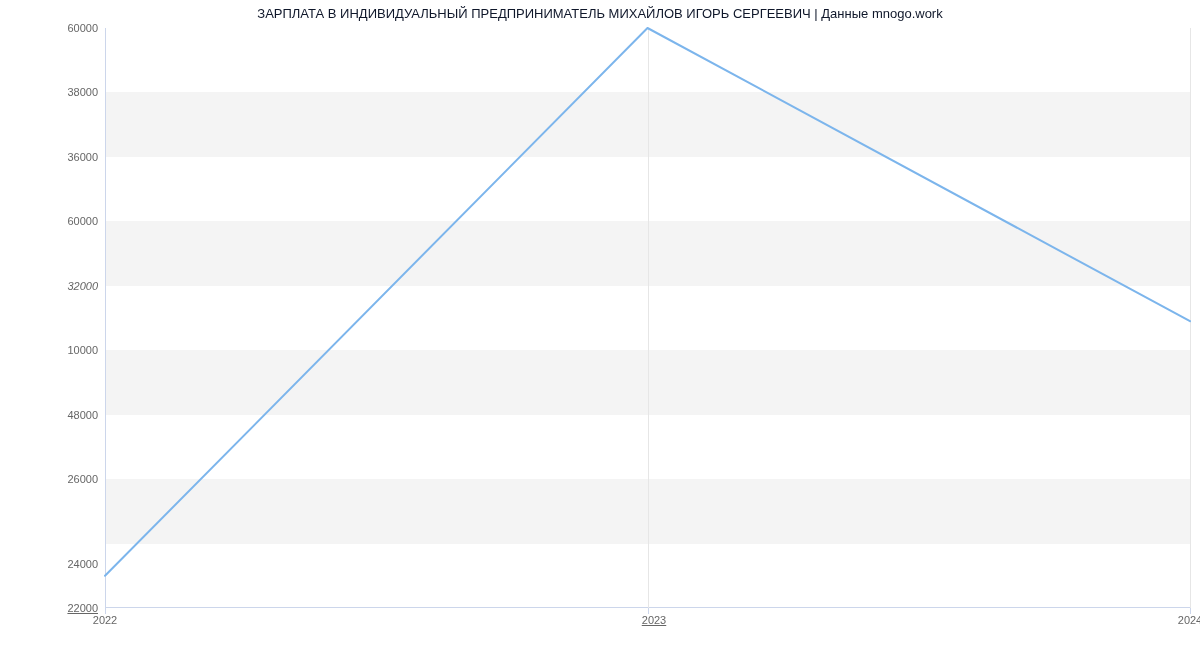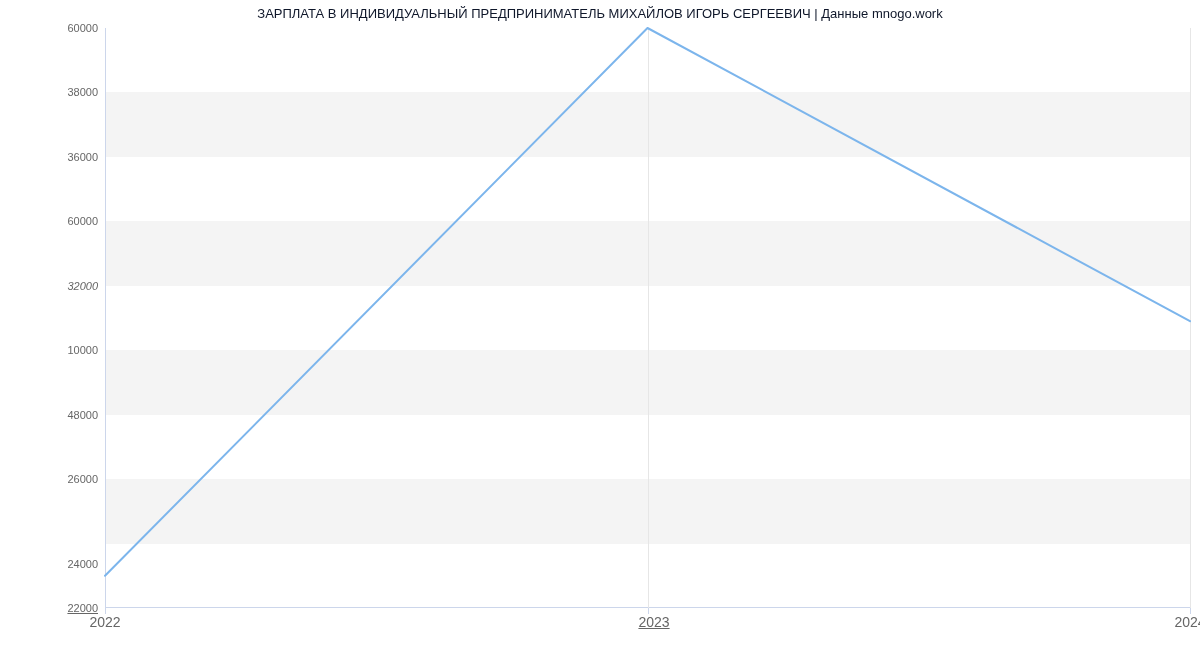--- a/index.html
+++ b/index.html
@@ -67,21 +67,21 @@
     right: 1102px;
     font-size: 11px;
     color: #666666;
     text-align: right;
     transform: translateY(-50%);
     width: 90px;
   }
   .x-tick-label {
     position: absolute;
     top: 614px;
-    font-size: 14px;
+    font-size: 11px;
     color: #666666;
     transform: translateX(-50%);
   }
   .x-tickmark {
     position: absolute;
     top: 608px;
     width: 1px;
     height: 6px;
     background: #ccd6eb;
   }

